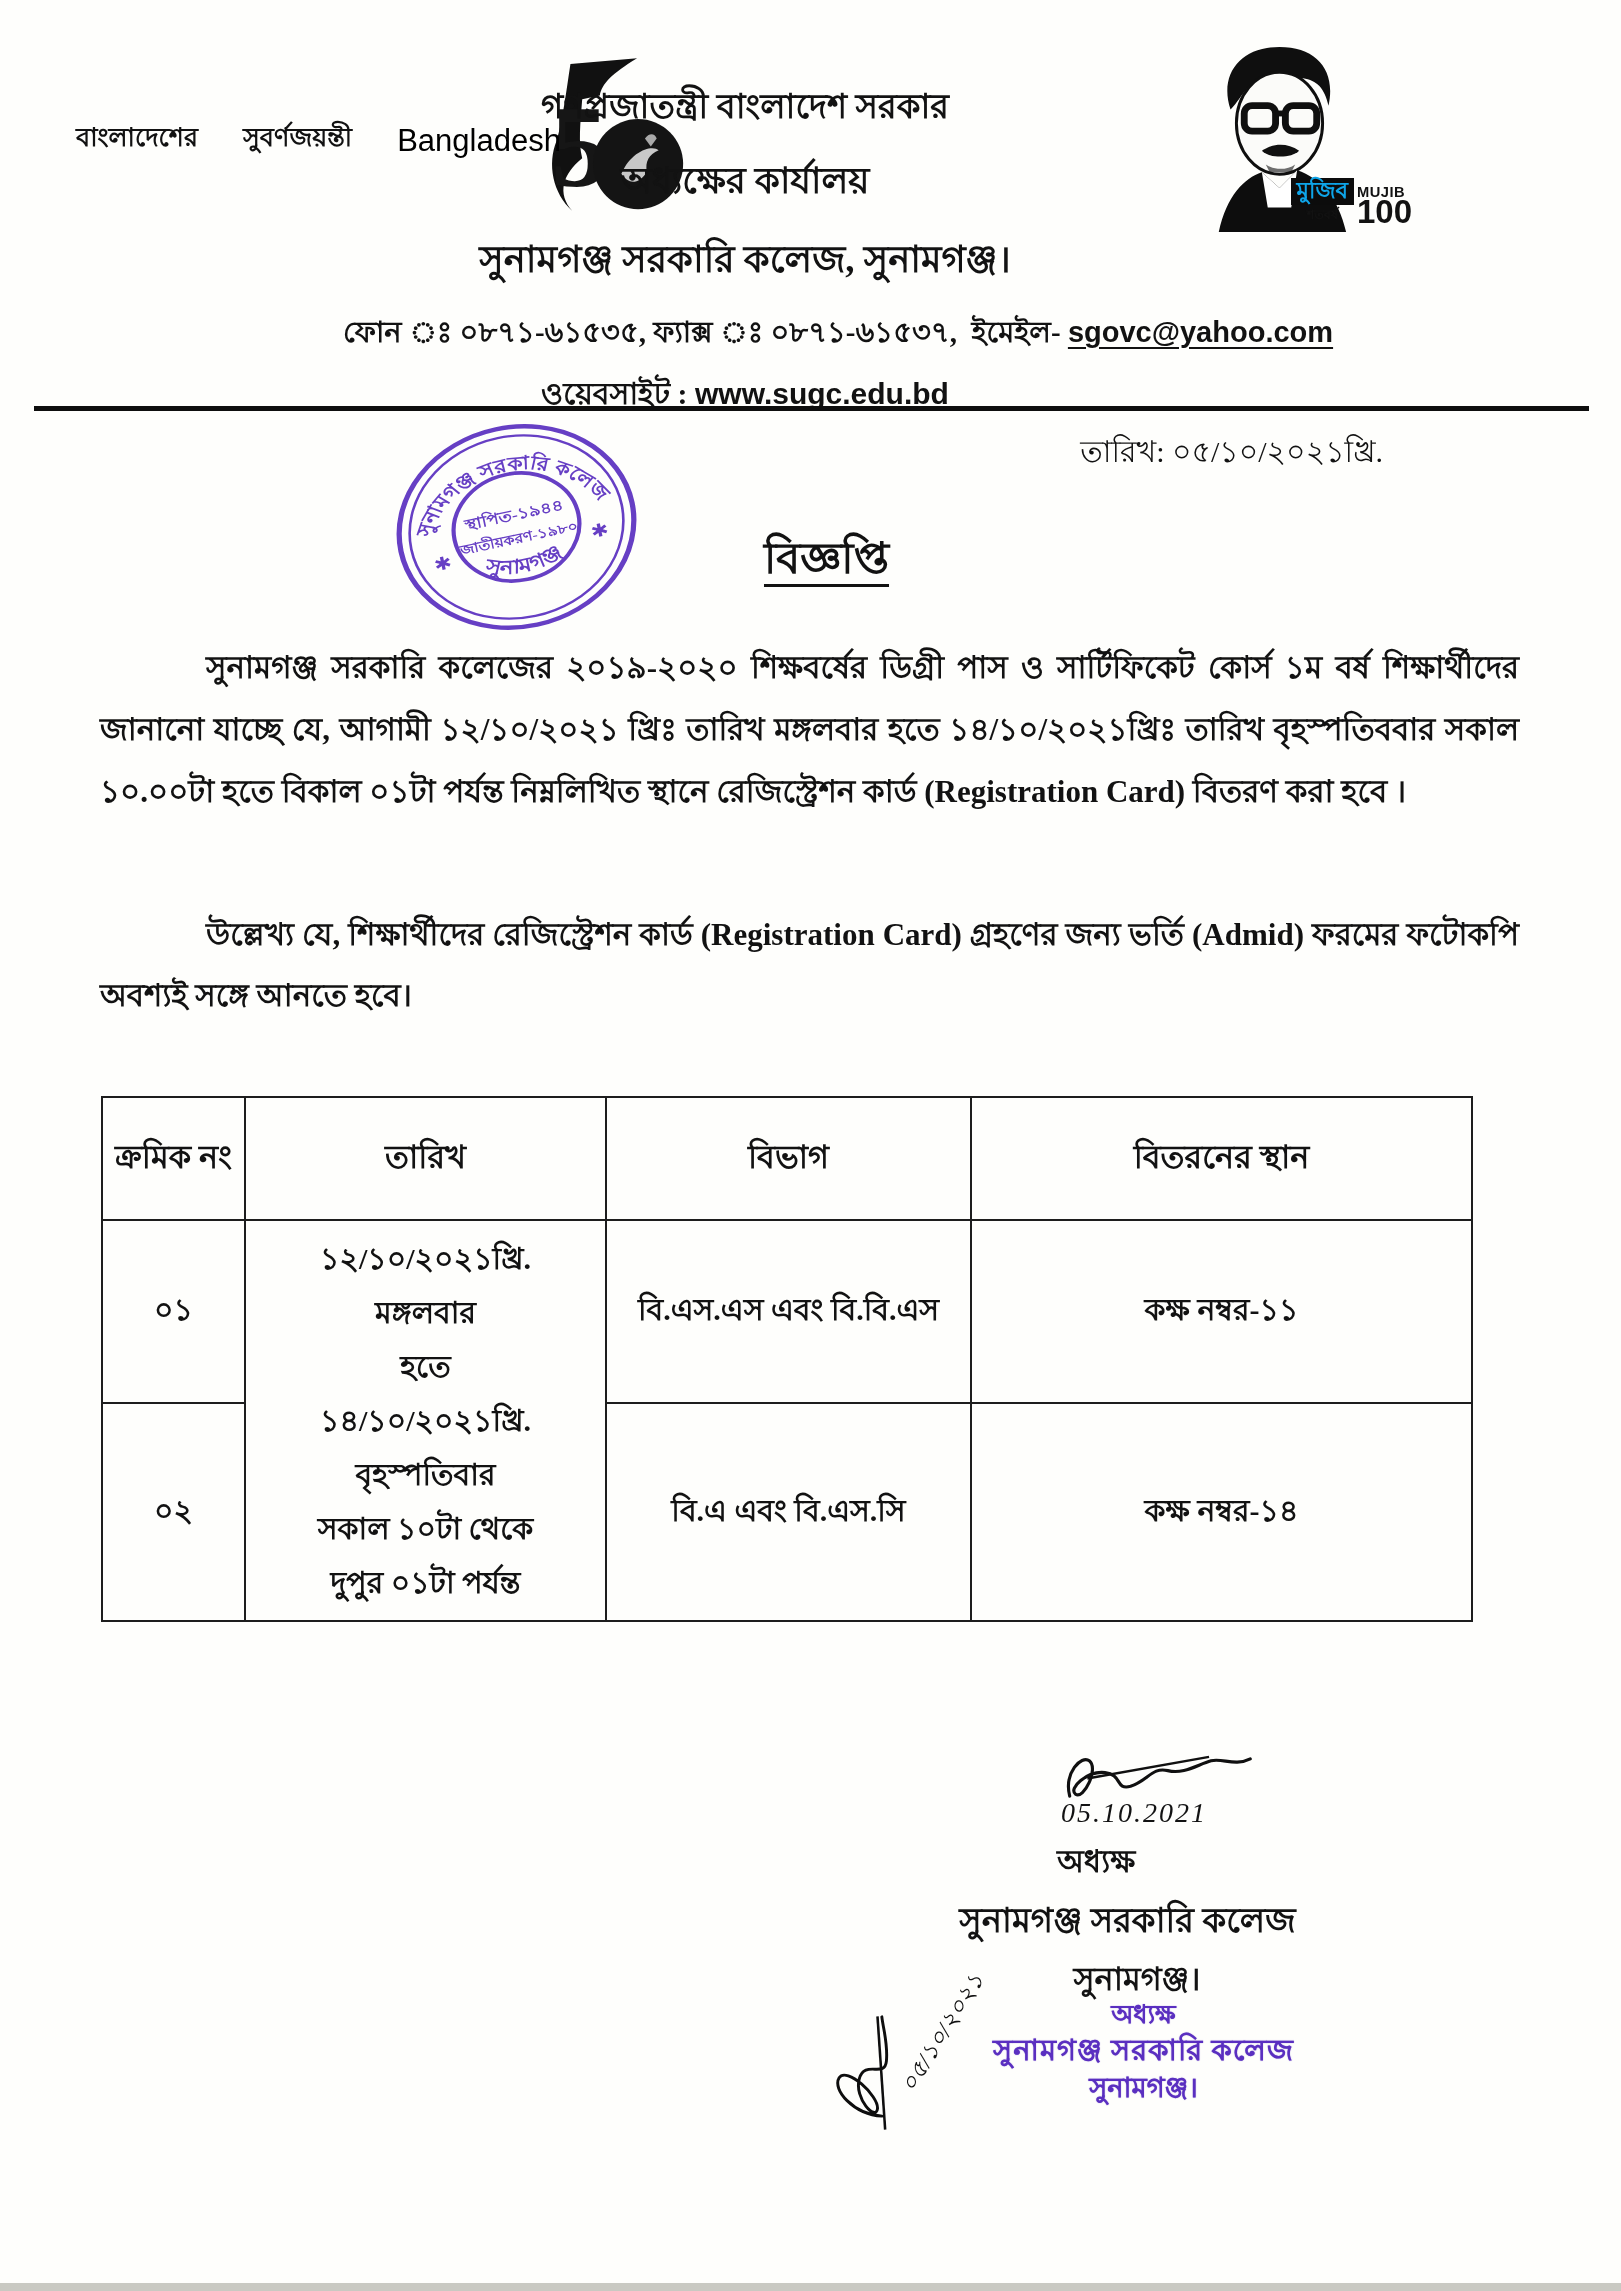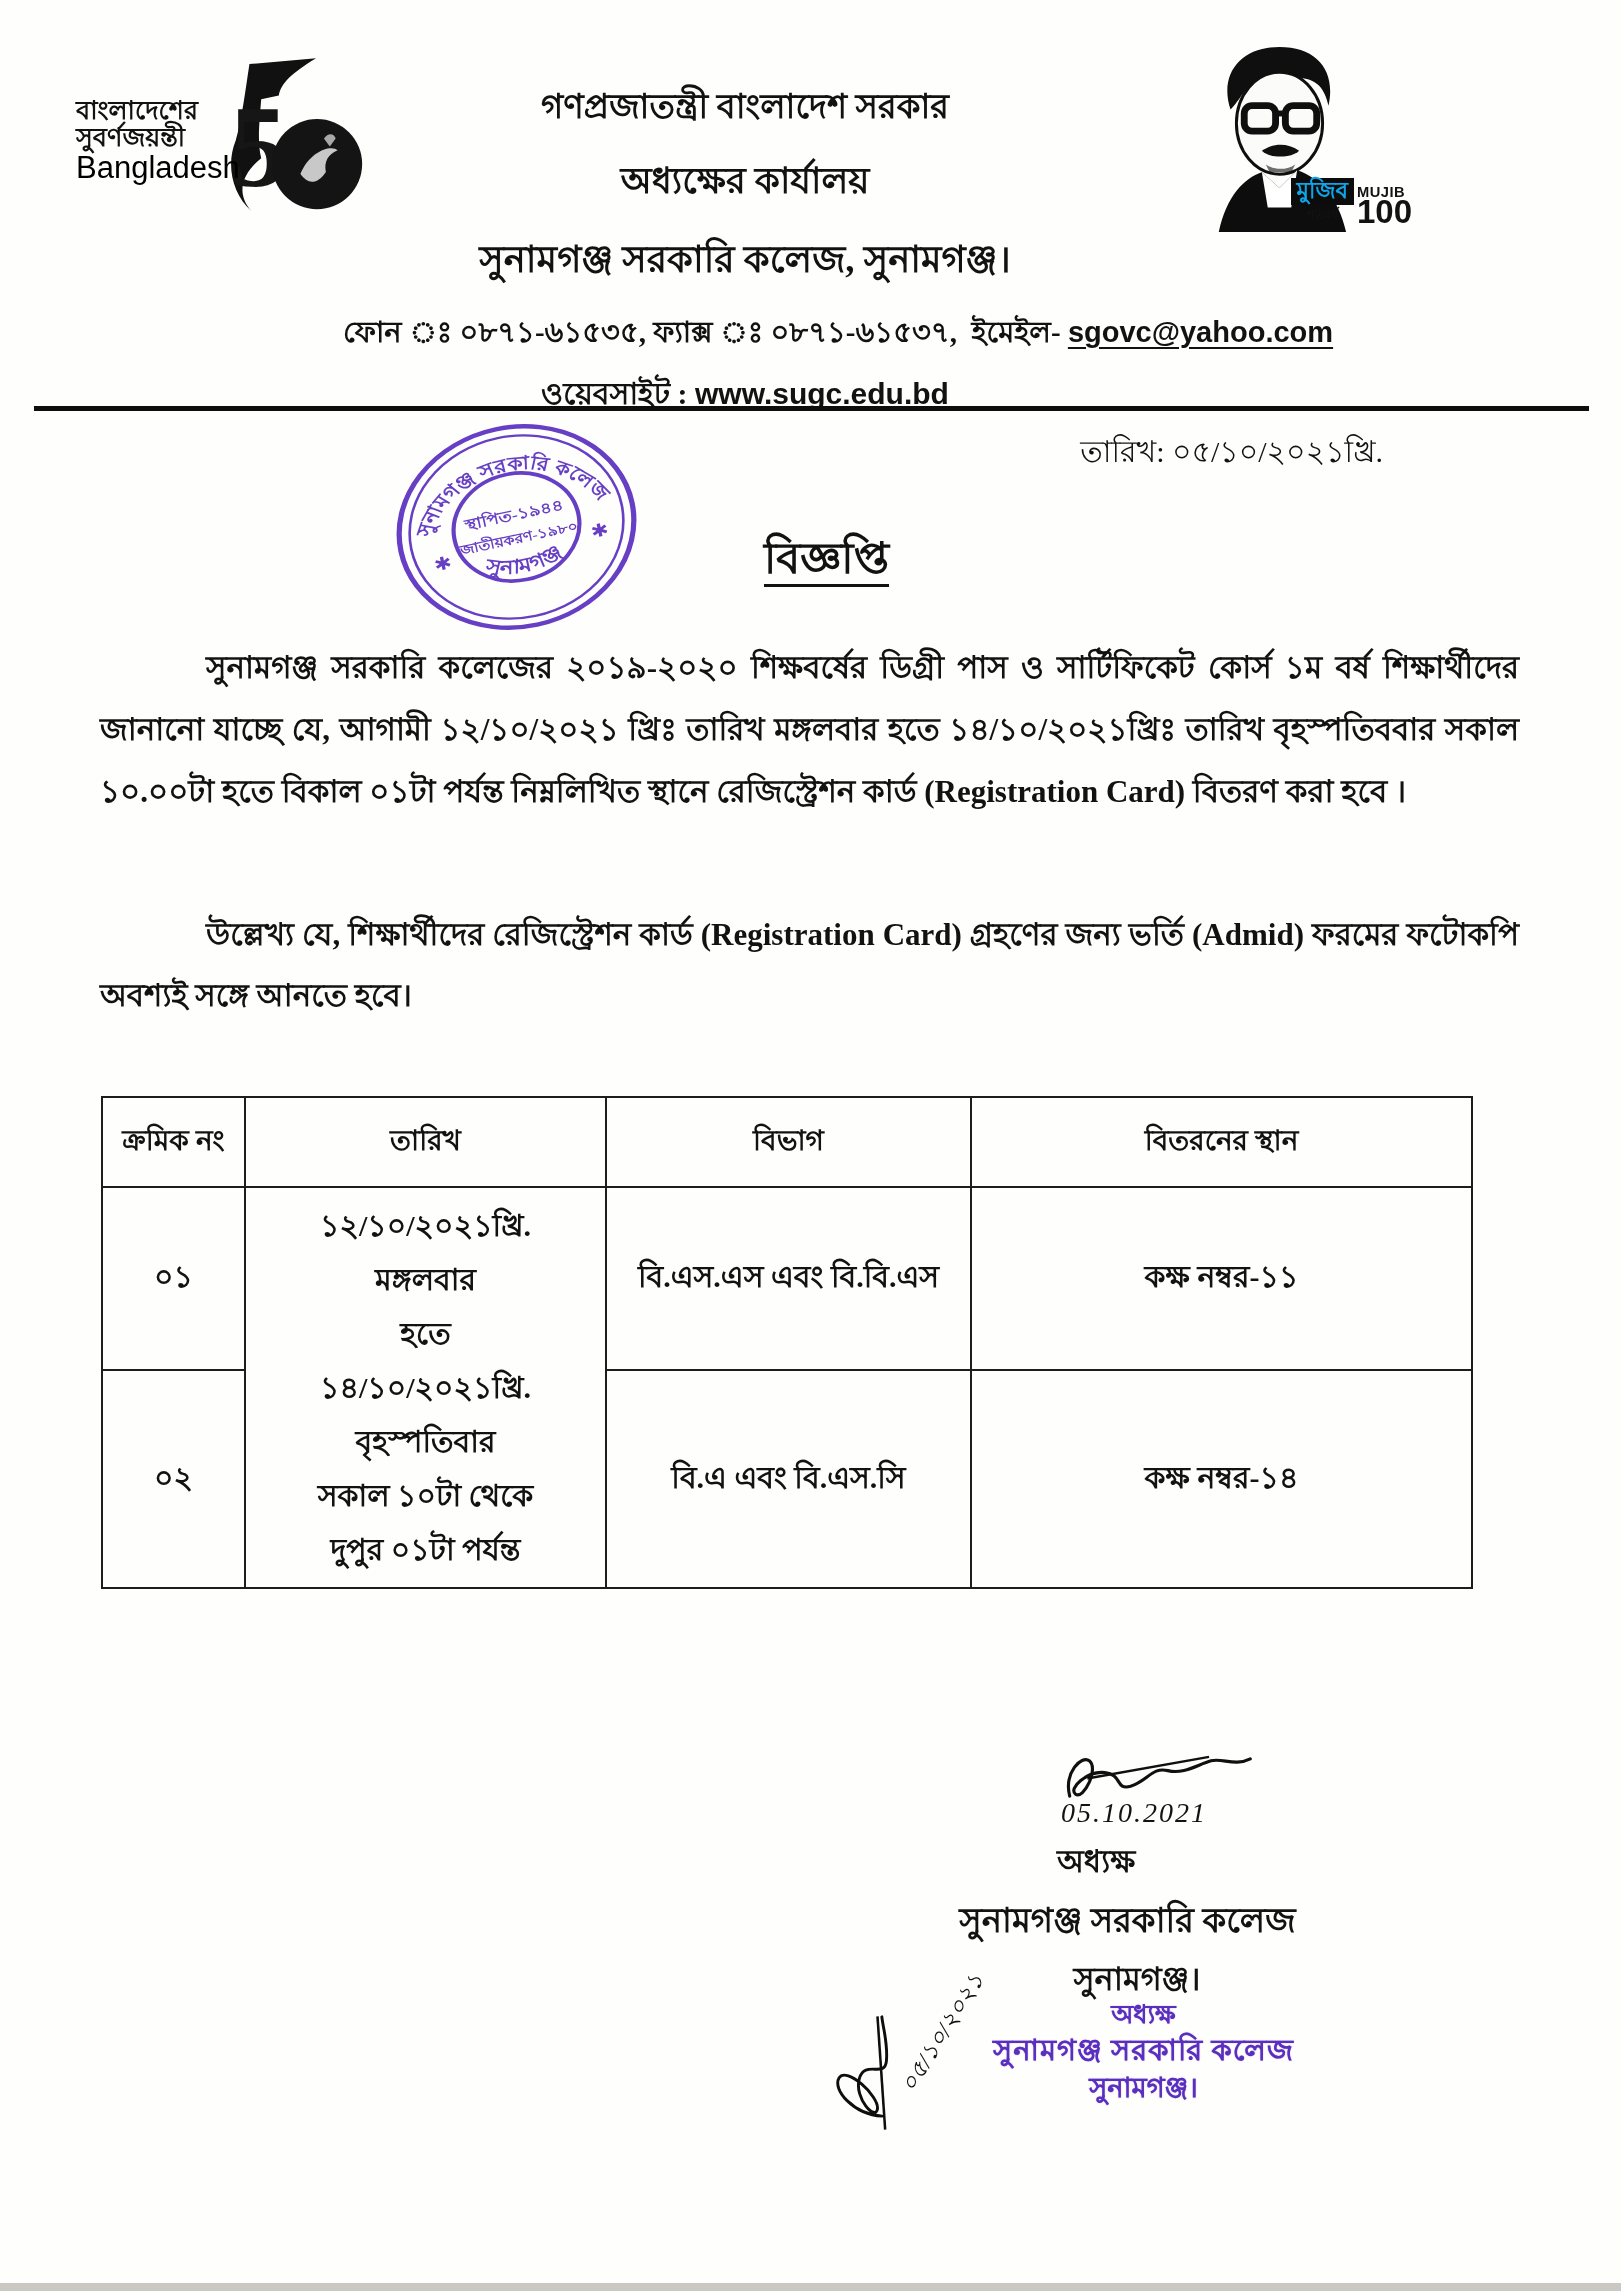--- a/index.html
+++ b/index.html
@@ -5,21 +5,21 @@
   * { margin:0; padding:0; box-sizing:border-box; }
   html,body { background:#888; }
   .page {
     position:relative; width:1621px; height:2292px; margin:0 auto;
     background:#fefefc; color:#121212; overflow:hidden;
     font-family:"Liberation Serif","DejaVu Sans",serif;
   }
 
   
   .logo50 { position:absolute; left:76px; top:51px; width:284px; height:181px; display:flex; align-items:center; }
-  .logo50-text { display:flex; flex-direction:column; line-height:1.05; margin-right:-17.6px; z-index:2; }
+  .logo50-text { display:flex; flex-direction:row; line-height:1.05; margin-right:-17.6px; z-index:2;gap:45px; }
   .logo50-bn { font-size:25.5px; font-weight:bold; }
   .logo50-en { font-size:31px; color:#000000; font-family:"Liberation Sans",sans-serif; }
   .logo50-mark { position:relative; width:147px; height:172px; }
 
   .header-center { position:absolute; left:343px; top:80px; width:804px; text-align:center; }
   .hc-gov      { font-size:34px; font-weight:bold; margin-bottom:15.7px; }
   .hc-office   { font-size:36px; font-weight:bold; margin-bottom:17.6px; }
   .hc-college  { font-size:37px; font-weight:bold; margin-bottom:15.7px; }
   .hc-contact  { font-size:29px; font-weight:bold; margin-bottom:11.8px; white-space:nowrap;text-align:center; }
   .hc-contact .email { font-family:"Liberation Sans",sans-serif; text-decoration:underline; text-underline-offset:4.9px; }
@@ -46,21 +46,21 @@
   .para { position:absolute; left:100px; width:1419px; font-size:31px; line-height:62px;
           text-align:justify; text-indent:106px; font-weight:600; }
   .para1 { top:637px; }
   .para2 { top:904px; line-height:61px; }
 
   
   table.sched { position:absolute; left:101px; top:1096px; width:1369px; border-collapse:collapse; table-layout:fixed; }
   table.sched col.c1 { width:143px; } table.sched col.c2 { width:361px; }
   table.sched col.c3 { width:365px; } table.sched col.c4 { width:501px; }
   table.sched th, table.sched td { border:2.9px solid #1d1d1d; text-align:center; vertical-align:middle; padding:7.8px 9.8px; }
-  table.sched th { font-size:28px; font-weight:bold; height:90px; }
+  table.sched th { font-size:32px; font-weight:bold; height:123px; }
   table.sched td { font-size:30px; font-weight:600; }
   tr.r1 td { height:183px; } tr.r2 td { height:218px; }
   .date-cell div { line-height:54px; }
 
   
   .sig-svg   { position:absolute; left:1054px; top:1747px; }
   .sig-date  { position:absolute; left:1061px; top:1797px; font-size:28px; font-style:italic; letter-spacing:2px; }
   .sig-role  { position:absolute; left:1057px; top:1837px; font-size:31px; font-weight:600; }
   .sig-college { position:absolute; left:912px; top:1894px; width:431px; text-align:center; font-size:34px; font-weight:600; }
   .sig-place { position:absolute; left:980px; top:1954px; width:314px; text-align:center; font-size:32px; font-weight:600; }

